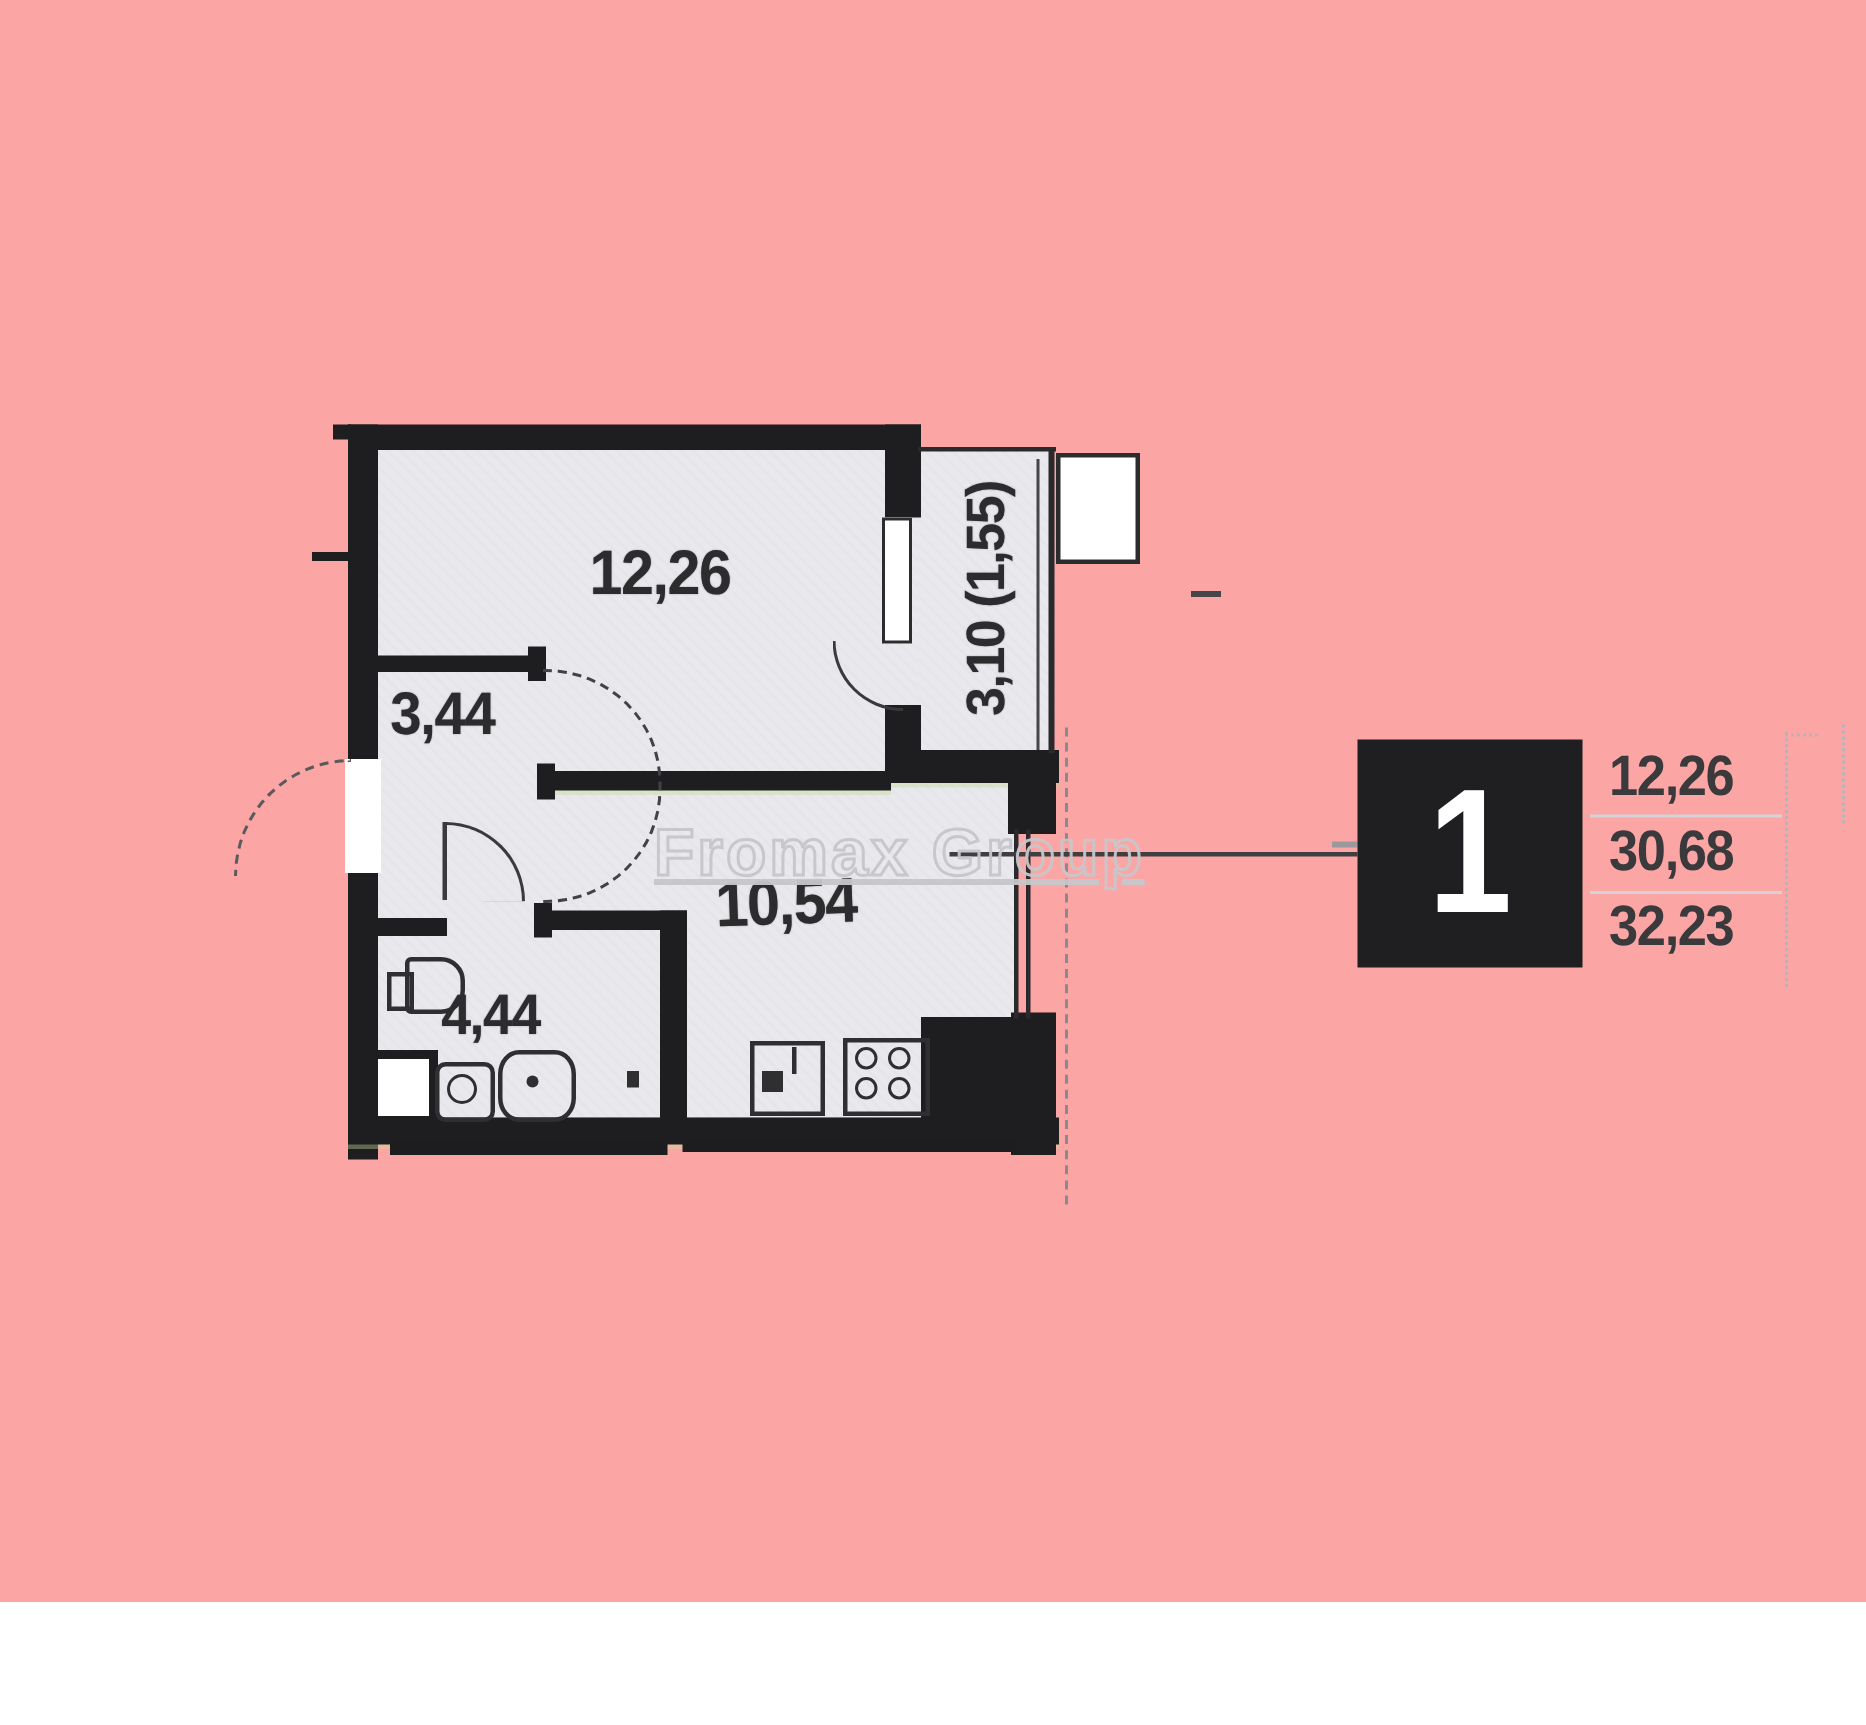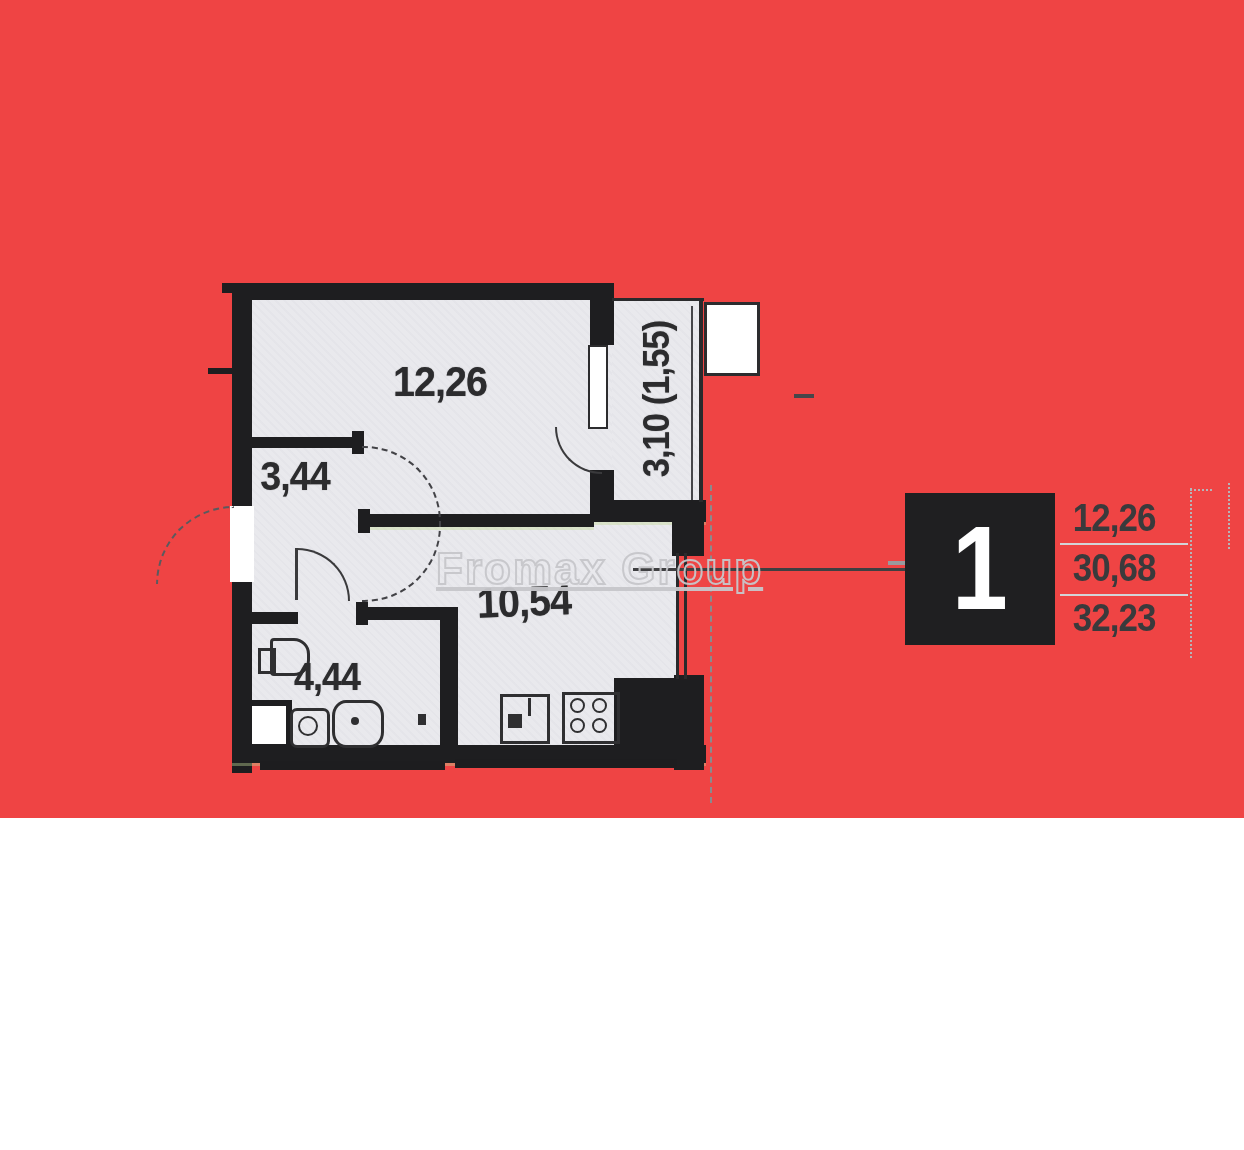--- a/index.html
+++ b/index.html
@@ -1,16 +1,16 @@
 <!DOCTYPE html>
 <html><head>
 <meta charset="utf-8">
 <style>
   html,body{margin:0;padding:0;background:#ffffff;}
-  #canvas{position:relative;width:1244px;height:818px;background:#ef4444;overflow:hidden;
+  #canvas{position:relative;width:1244px;height:1068px;background:#fca5a5;overflow:hidden;
           font-family:"Liberation Sans",sans-serif;}
   .abs{position:absolute;}
   
   .fill{background:#e9e9ed;
         background-image:repeating-linear-gradient(45deg, rgba(175,175,190,.07) 0 2px, transparent 2px 6px);}
   
   .wall{background:#1e1e20;}
   .wall-green{box-shadow:0 3px 0 rgba(196,218,150,.40);}
   
   .thinline{background:#2a2a2c;}

